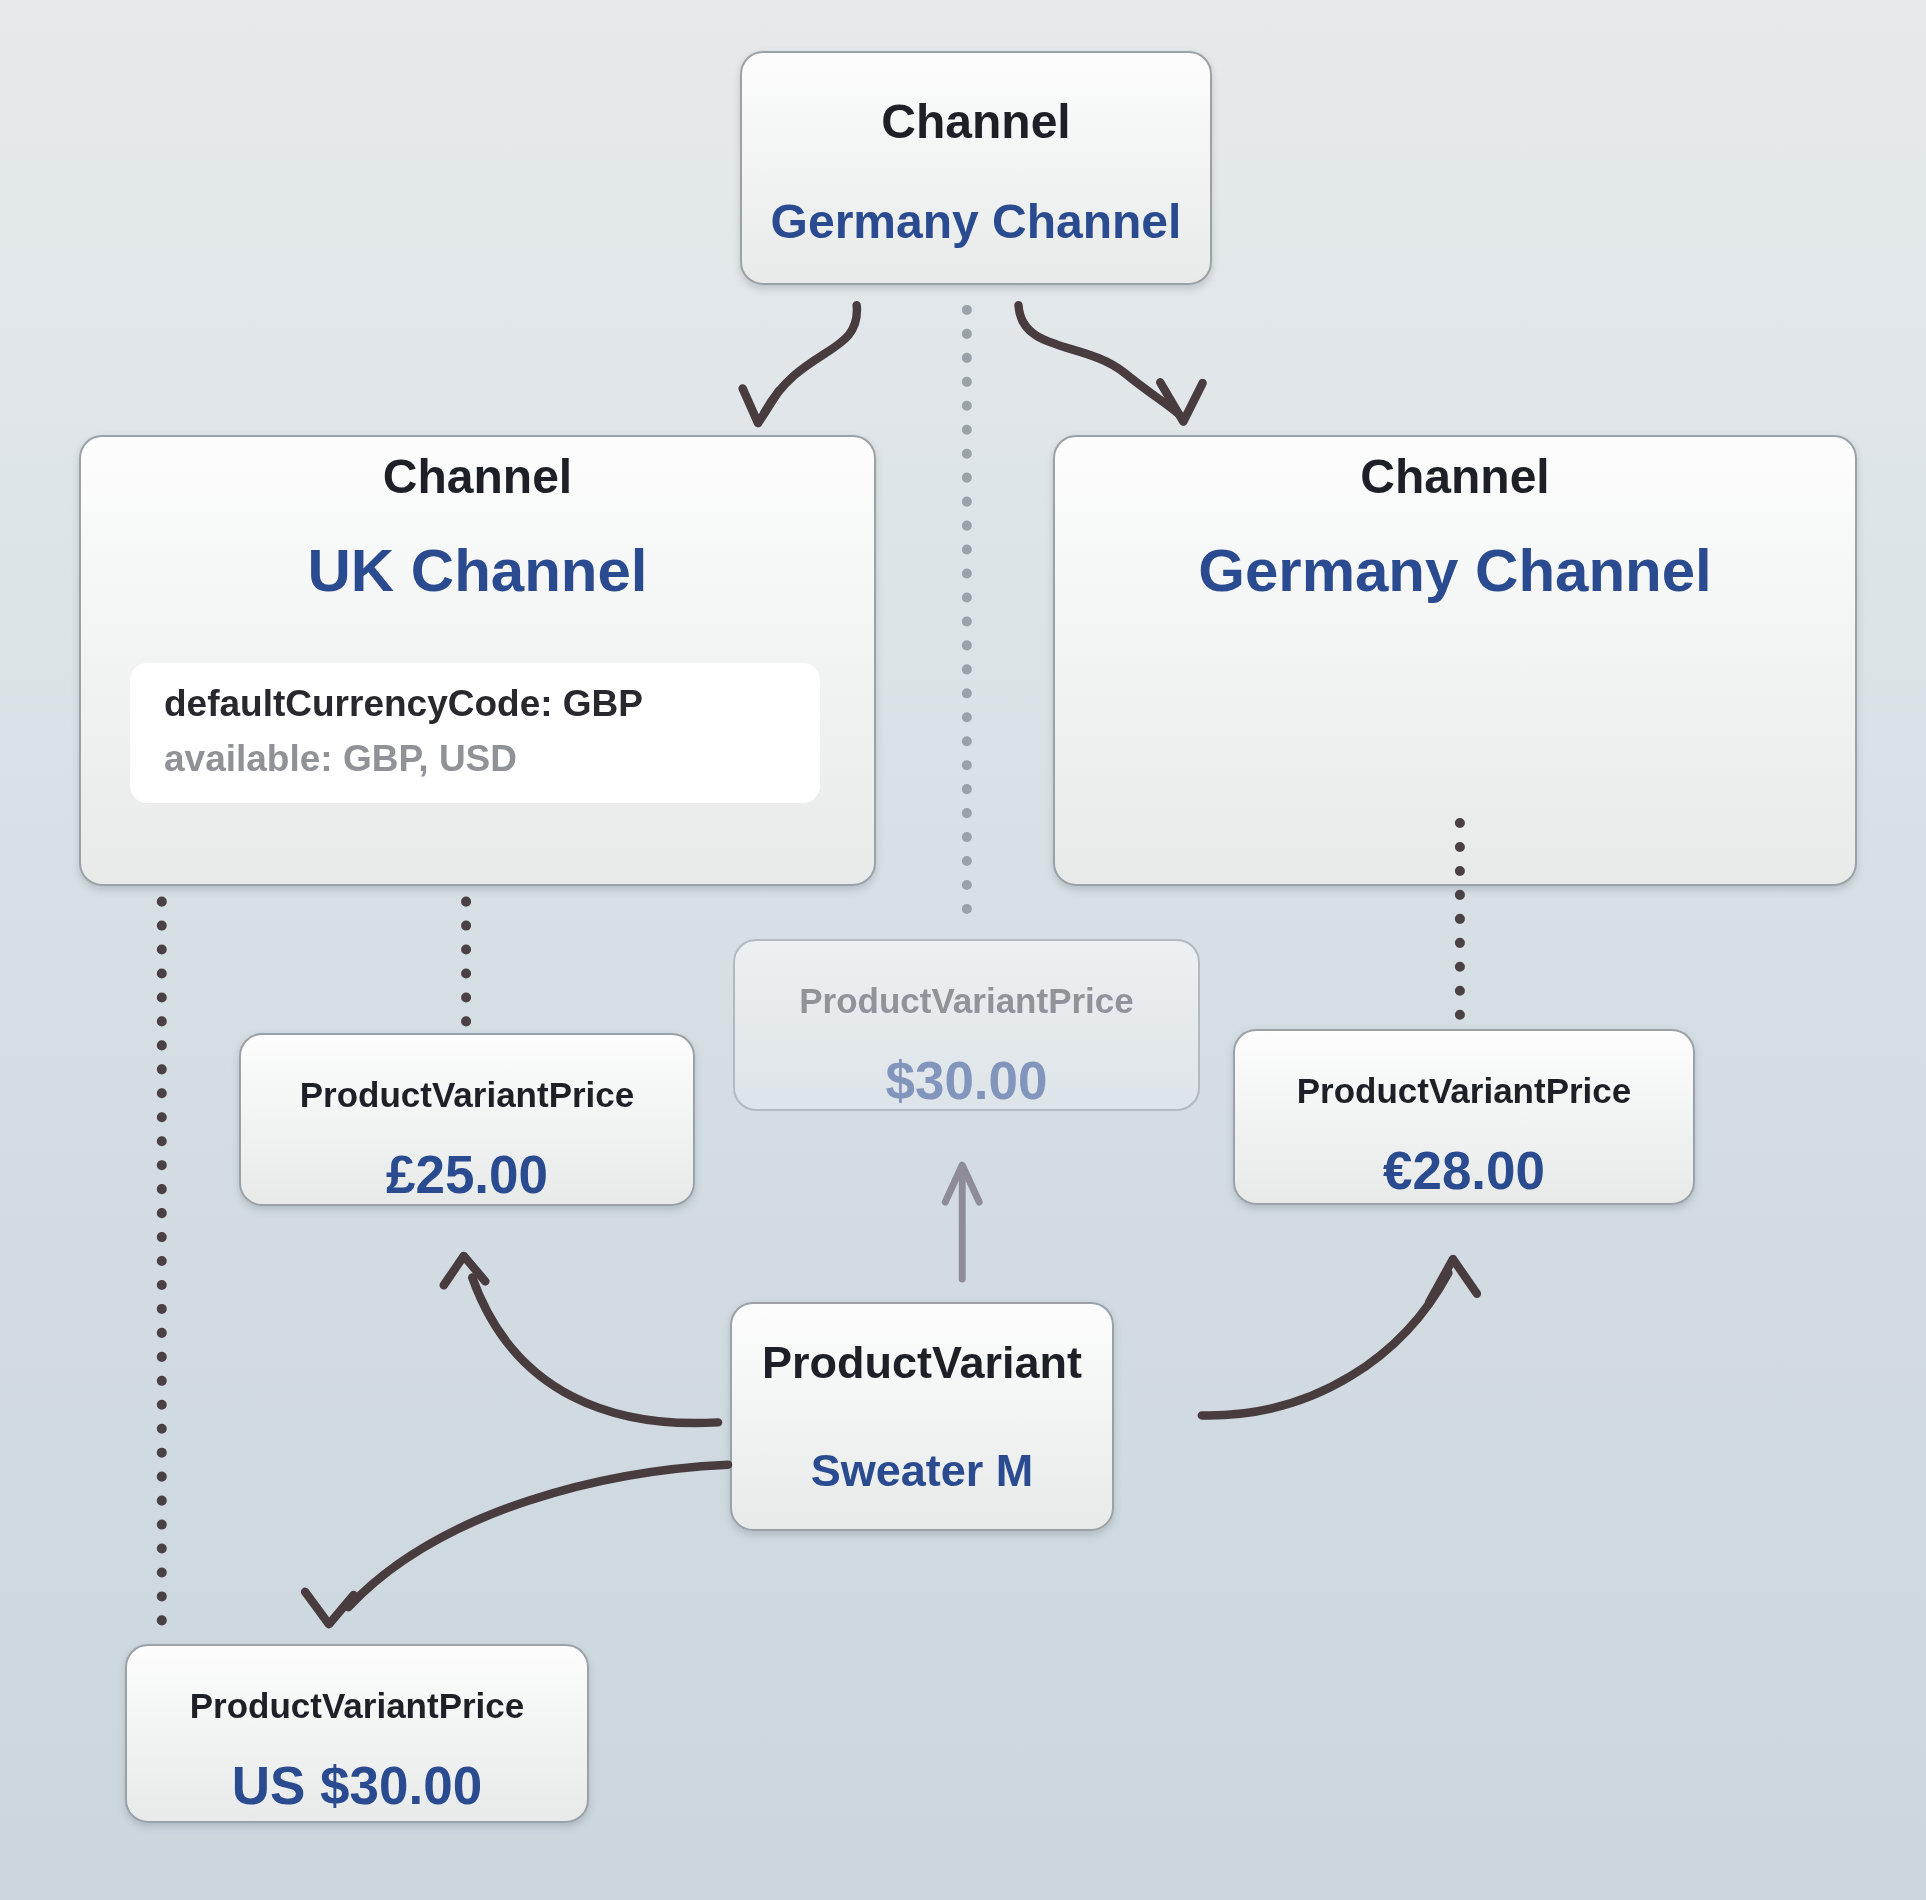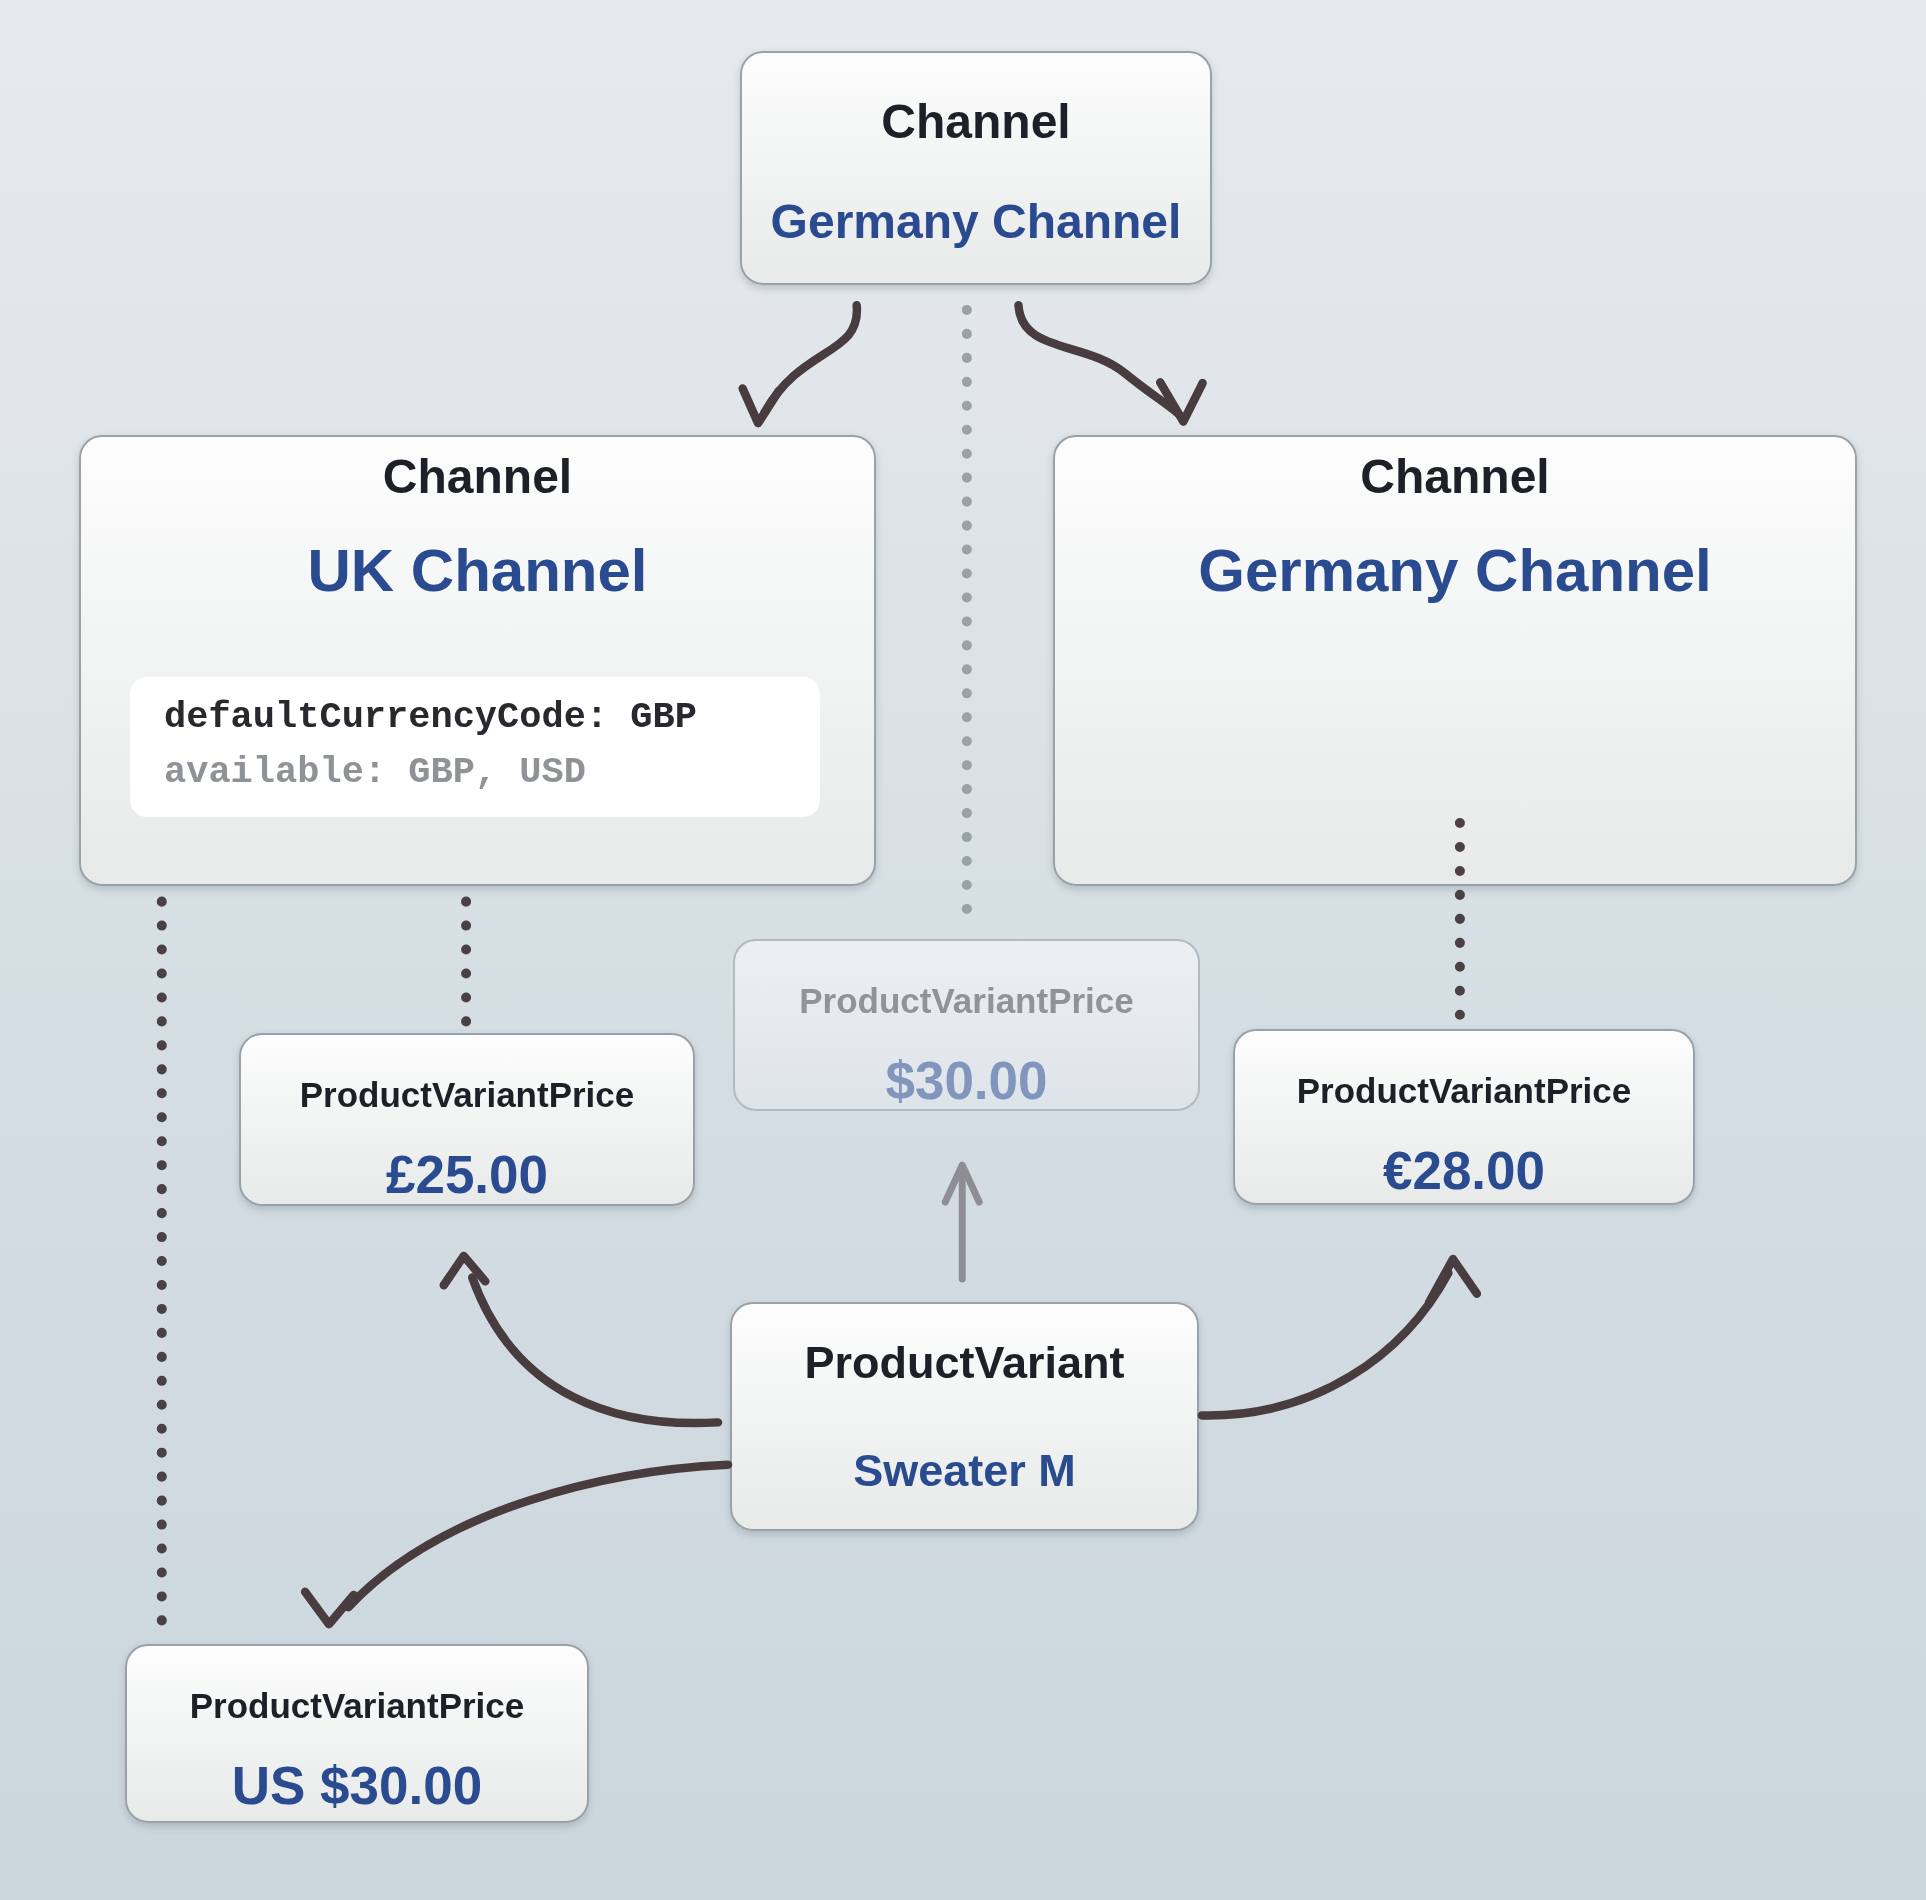--- a/index.html
+++ b/index.html
@@ -38,45 +38,45 @@
   #node-channel-default .instance-name{font-size:48px; line-height:57px;}
 
   
   .channel-lg{width:797px; height:451px; padding-top:10.8px;}
   .channel-lg .type-label{font-size:48px; line-height:57px; margin-bottom:37px;}
   .channel-lg .instance-name{font-size:60px; line-height:57px;}
   #node-channel-uk{left:79px; top:435px;}
   #node-channel-germany{left:1053px; top:435px; width:804px;}
 
   .code-panel{
-    position:absolute; left:49px; top:240px; width:690px; height:140px;
+    position:absolute; left:49px; top:226px; width:690px; height:140px;
     box-sizing:border-box; background:#ffffff; border-radius:17px;
     text-align:left; padding:13px 0 0 34px;
-    font-family:Liberation Mono, monospace;
+    font-family:Liberation Sans, sans-serif;
     font-weight:normal; font-size:37px; line-height:55px; white-space:nowrap;
   }
   .code-line-primary{color:var(--code-primary); font-weight:bold;}
   .code-line-secondary{color:var(--code-secondary); font-weight:bold;}
 
   
   .price-box{width:462px; height:176px; padding-top:38px;}
   .price-box .type-label{font-size:35px; line-height:43px; margin-bottom:35px;}
   .price-box .instance-name{font-size:53px; line-height:48px;}
   #node-price-default{left:733px; top:939px; width:467px; height:172px;
     border-color:var(--faded-border);
     background:linear-gradient(180deg,#edf0f2 0%,#e4e9ec 55%,#dde4e9 100%);
     box-shadow:none;}
   #node-price-default .type-label{color:var(--faded-type);}
   #node-price-default .instance-name{color:var(--faded-name);}
   #node-price-gbp{left:239px; top:1033px; width:456px; height:173px;}
   #node-price-eur{left:1233px; top:1029px;}
   #node-price-usd{left:125px; top:1644px; width:464px; height:179px;}
 
   
-  #node-product-variant{left:730px; top:1302px; width:469px; height:229px; padding-top:32px;}
+  #node-product-variant{left:730px; top:1302px; width:384px; height:229px; padding-top:32px;}
   #node-product-variant .type-label{font-size:45px; line-height:54px; margin-bottom:54px;}
   #node-product-variant .instance-name{font-size:45px; line-height:54px;}
 
   .dots{fill:none; stroke-linecap:round; stroke-width:13px; stroke-dasharray:0.1 31;}
   .dots-gray{stroke:var(--dots-gray);}
   .dots-dark{stroke:var(--dots-dark);}
   .arrow-dark{fill:none; stroke:var(--arrow-dark); stroke-width:11px; stroke-linecap:round; stroke-linejoin:round;}
   .arrow-gray{fill:none; stroke:var(--arrow-gray); stroke-width:9px; stroke-linecap:round; stroke-linejoin:round;}
 </style>
 </head>

